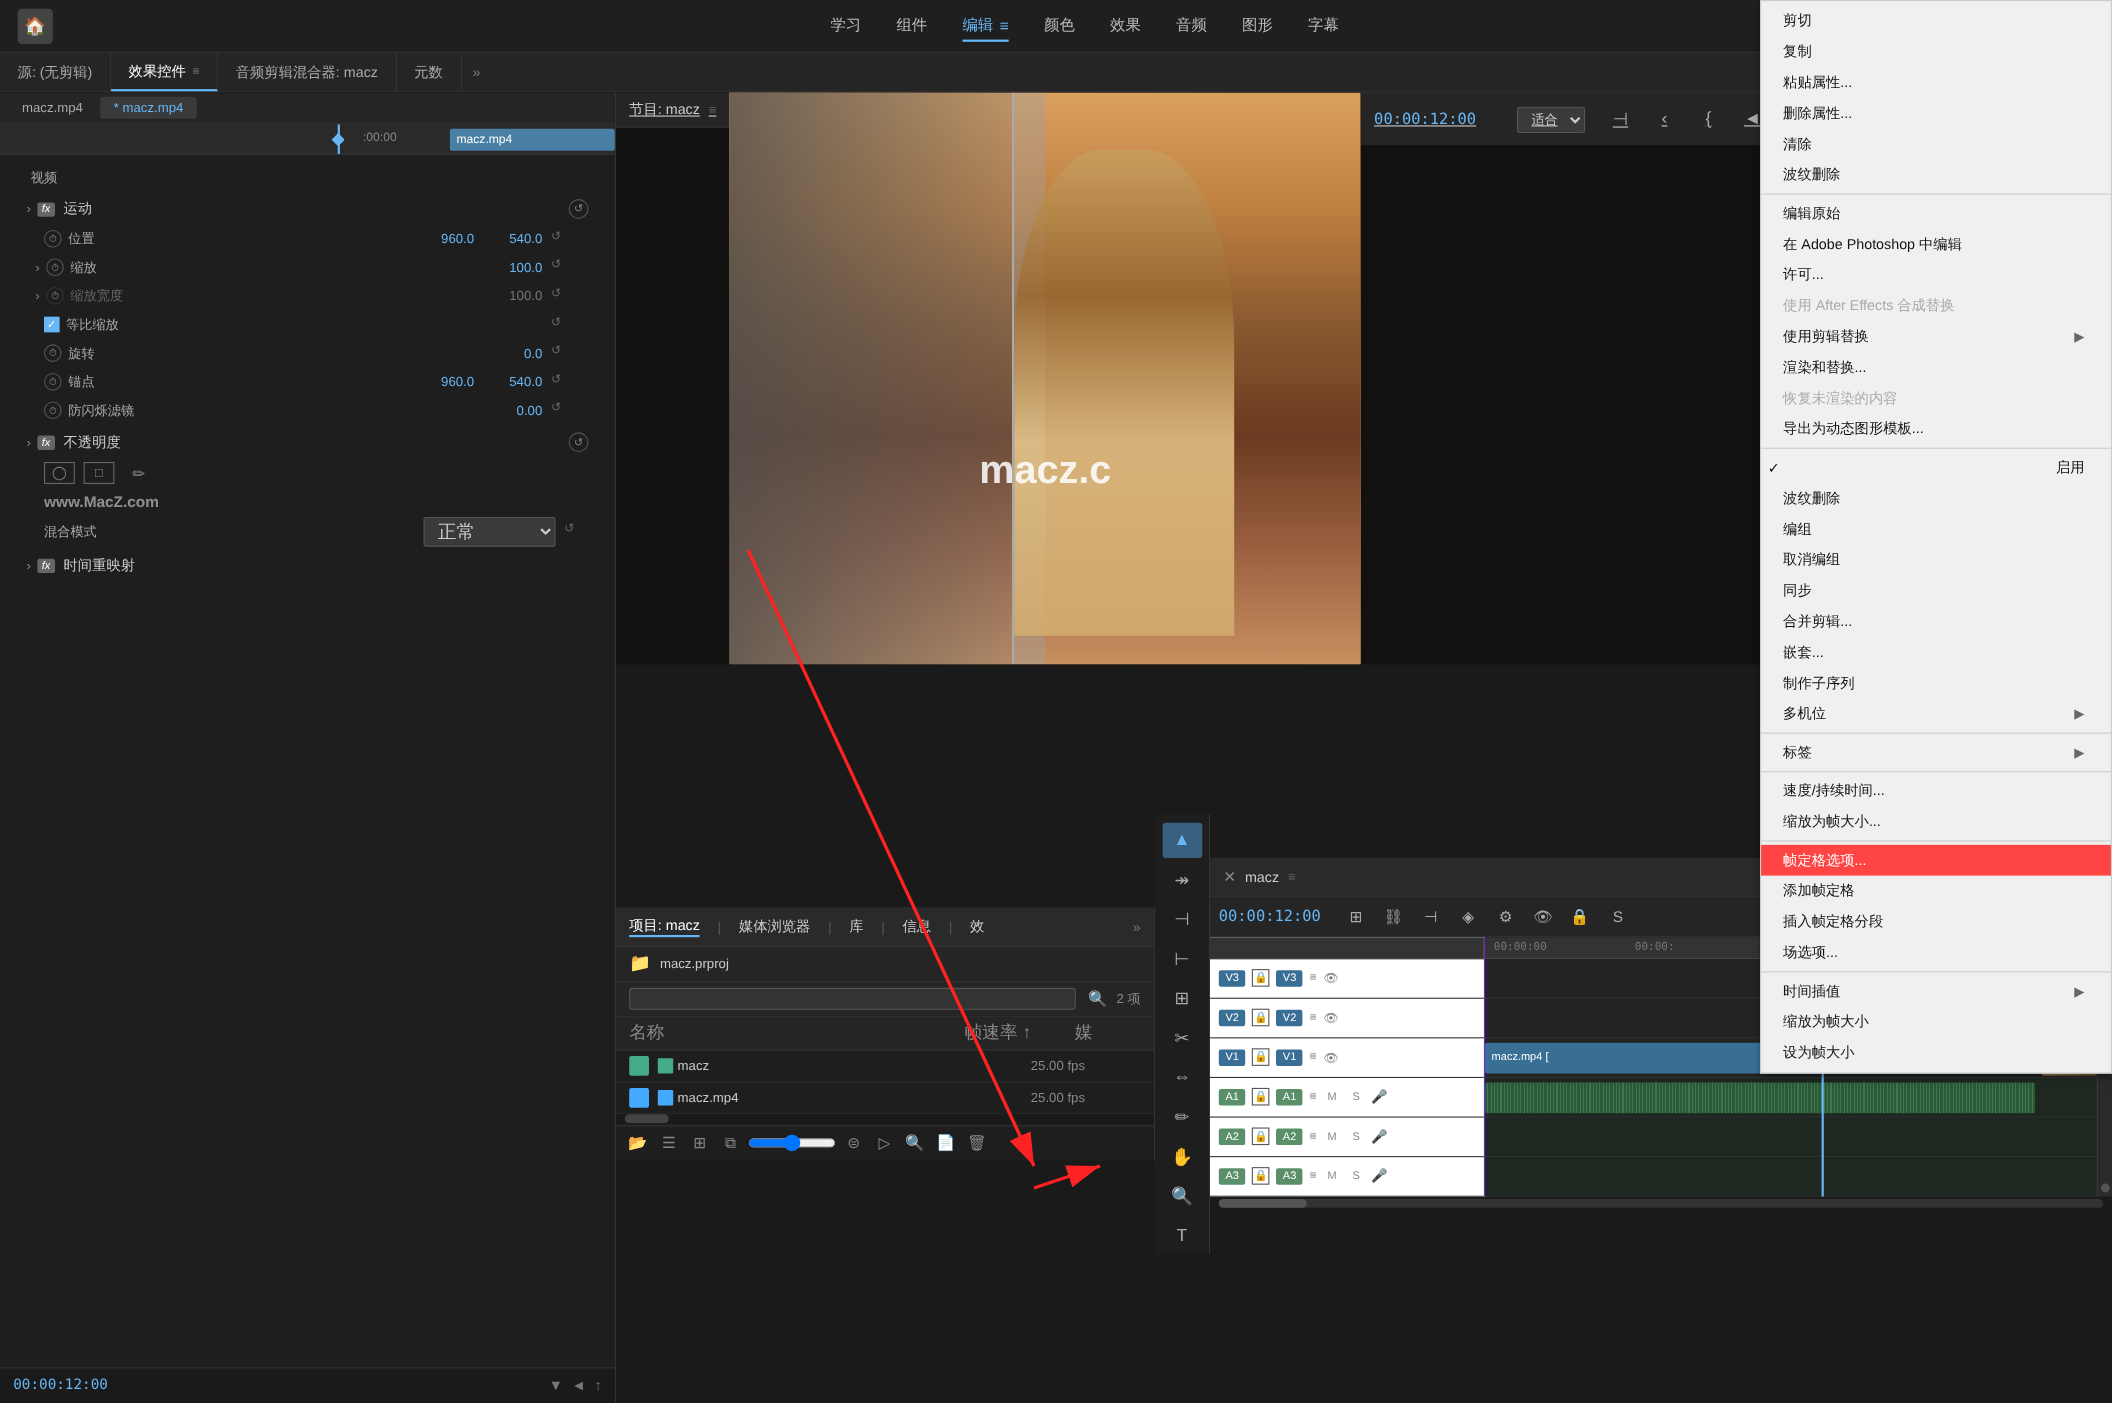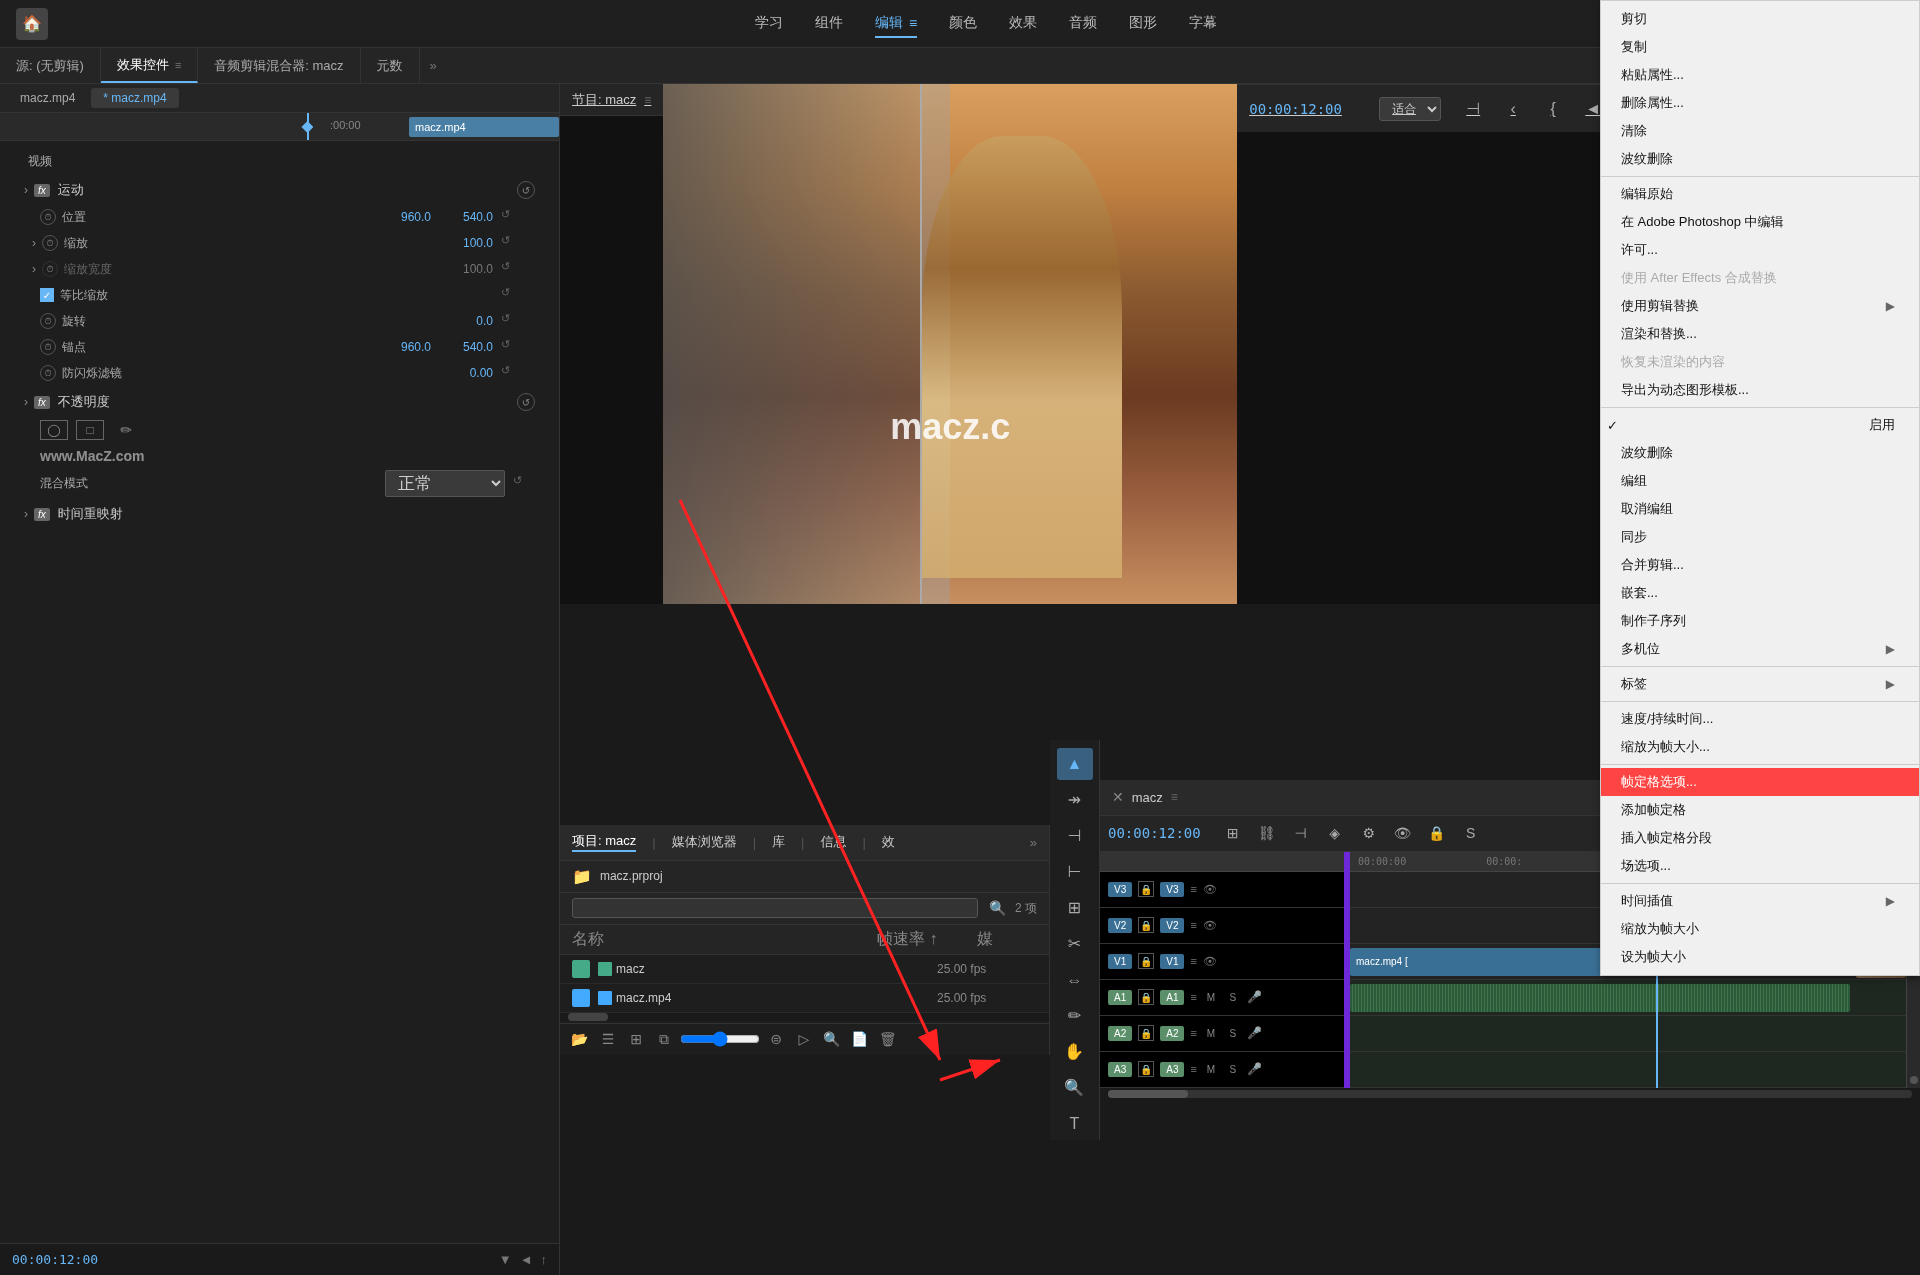--- a/index.html
+++ b/index.html
@@ -592,22 +592,22 @@
       cursor: pointer;
       display: flex; align-items: center; justify-content: center;
     }
     .tracks-area {
       flex: 1;
       display: flex;
       overflow: hidden;
     }
     .track-labels {
       width: 250px;
-      background: #000000;
-      border-right: 6px solid #6d28d9;
+      background: #ffffff;
+      border-right: 1px solid #6d28d9;
     }
     .track-label-row {
       height: 36px;
       display: flex; align-items: center;
       padding: 0 8px;
       border-bottom: 1px solid #333;
       gap: 6px;
     }
     .track-btn-small {
       padding: 2px 6px;

